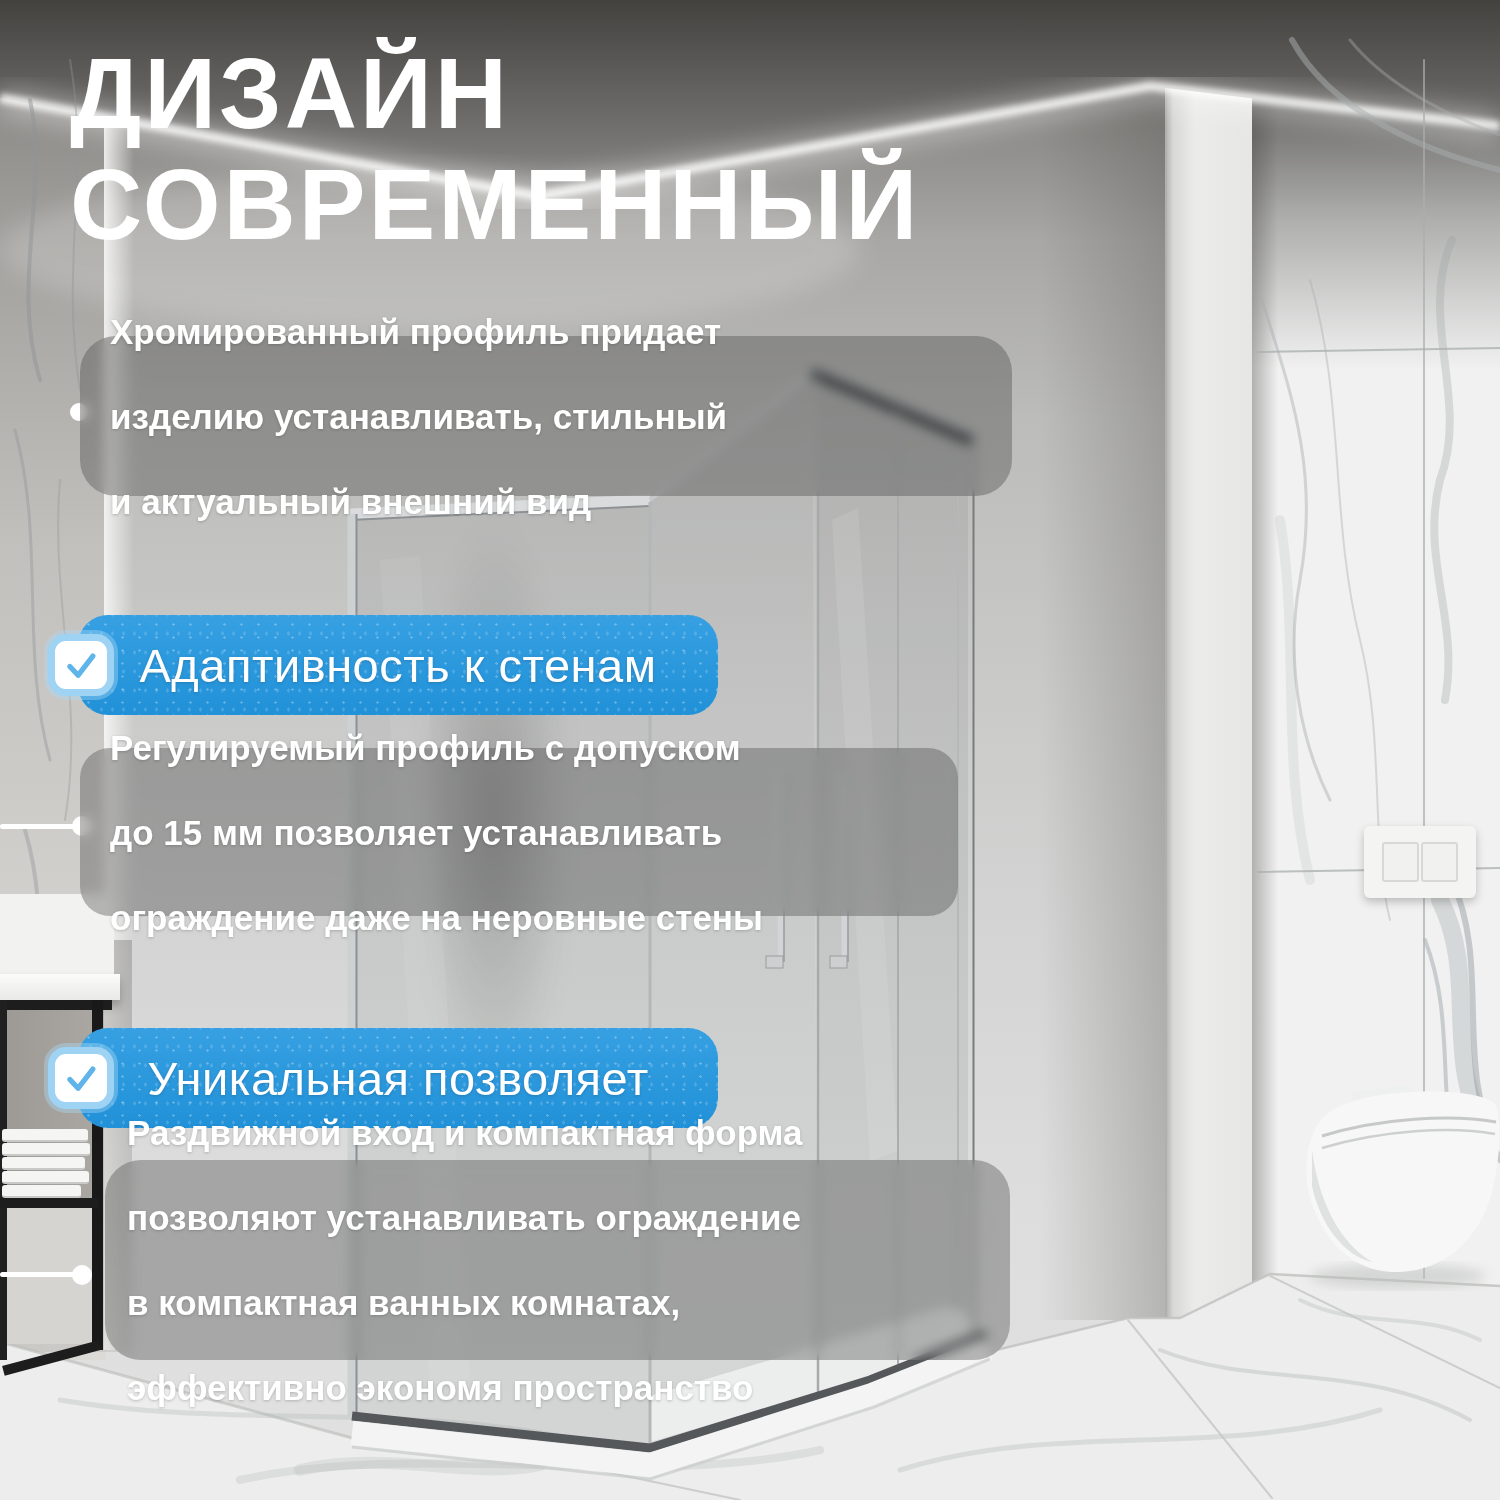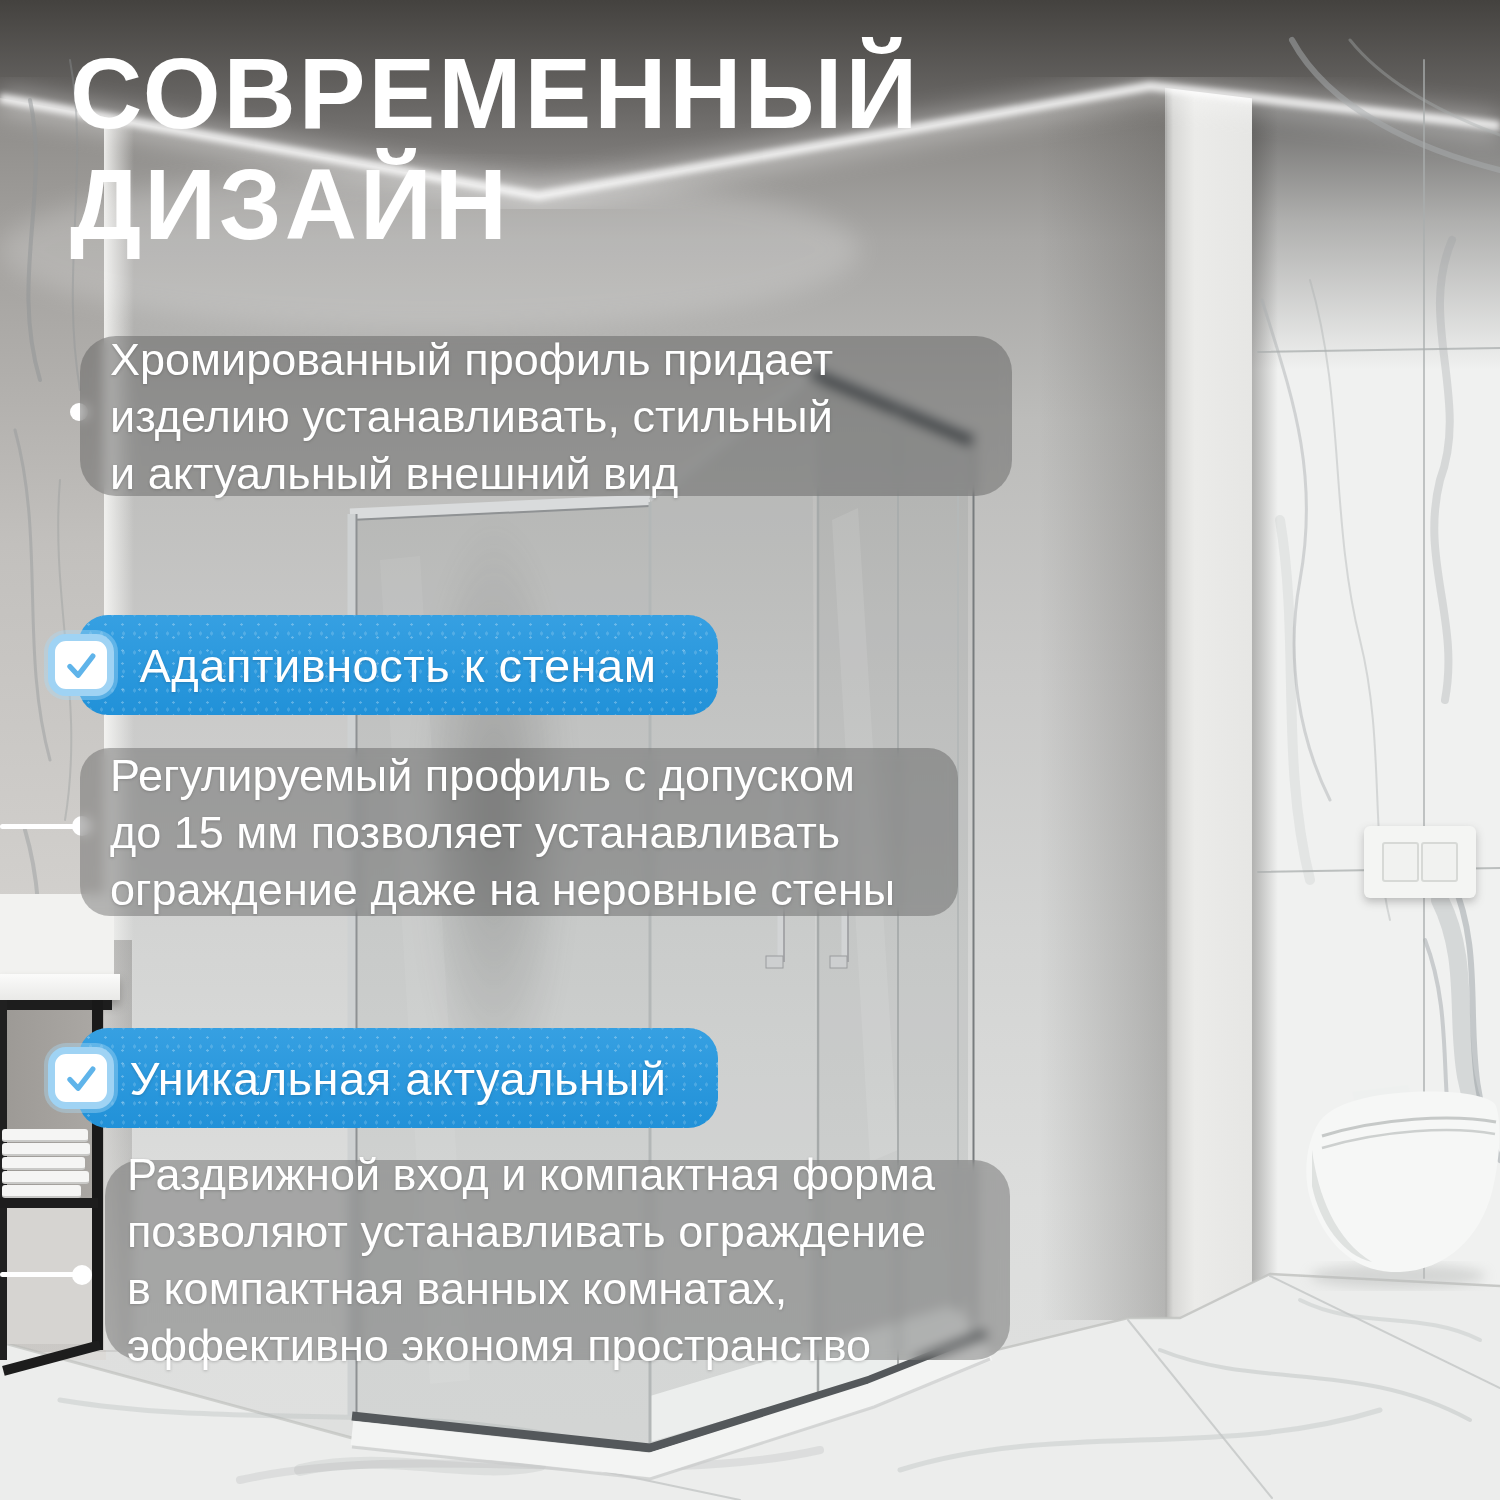--- a/index.html
+++ b/index.html
@@ -43,23 +43,23 @@
   .shelf-top-bar{left:0;top:1000px;width:112px;height:10px;}
   .shelf-post{left:92px;top:1000px;width:11px;height:350px;background:#191919;}
   .shelf-post-left{left:0;top:1000px;width:7px;height:360px;background:#202020;}
   .shelf-mid-bar{left:0;top:1198px;width:98px;height:10px;}
   .shelf-bottom-bar{left:0;top:1340px;width:100px;height:10px;transform:rotate(-15deg);transform-origin:right center;}
   .towels{left:2px;top:1128px;width:88px;height:70px;display:flex;flex-direction:column;justify-content:flex-end;}
   .towel{height:13px;background:#f5f5f4;border-bottom:2px solid #c9c9c7;border-radius:3px;margin-top:1px;}
   
   .title{left:70px;top:38px;color:#fff;font-weight:700;font-size:100px;line-height:111px;letter-spacing:3px;}
   .panel{background:rgba(58,58,58,.34);-webkit-backdrop-filter:blur(6px);backdrop-filter:blur(6px);
-    border-radius:36px;color:#fff;font-weight:400;font-size:45px;line-height:57px;
+    border-radius:36px;color:#fff;font-weight:700;font-size:35px;line-height:57px;
     display:flex;flex-direction:column;justify-content:center;padding-left:30px;box-sizing:border-box;
-    text-shadow:0 1px 3px rgba(40,40,40,.25);}
+    text-shadow:0 1px 3px rgba(40,40,40,.25);gap:28px;}
   .panel-1{left:80px;top:336px;width:932px;height:160px;}
   .panel-2{left:80px;top:748px;width:878px;height:168px;border-radius:30px;}
   .panel-3{left:105px;top:1160px;width:905px;height:200px;padding-left:22px;}
   .badge{left:78px;width:640px;height:100px;border-radius:30px;display:flex;align-items:center;justify-content:center;
     color:#fff;font-weight:400;font-size:47px;letter-spacing:.5px;text-shadow:0 1px 3px rgba(30,70,100,.3);
     background-image:radial-gradient(rgba(255,255,255,.28) 1.2px,transparent 1.7px),
                      radial-gradient(rgba(255,255,255,.16) 1px,transparent 1.5px),
                      linear-gradient(180deg,var(--accent-blue-light,#36a0e2),var(--accent-blue,#2191d8));
     background-size:17px 13px,11px 19px,100% 100%;background-position:2px 3px,7px 9px,0 0;}
   .badge-1{top:615px;}
@@ -222,22 +222,22 @@
     <div class="towel" style="width:86px"></div>
     <div class="towel" style="width:88px"></div>
     <div class="towel" style="width:83px"></div>
     <div class="towel" style="width:87px"></div>
     <div class="towel" style="width:79px"></div>
   </div>
   <div class="abs shelf-bar shelf-mid-bar"></div>
   <div class="abs shelf-bar shelf-bottom-bar"></div>
 
   <header class="abs title">
+    <div>ДИЗАЙН</div>
     <div>СОВРЕМЕННЫЙ</div>
-    <div>ДИЗАЙН</div>
   </header>
 
   <span class="abs dot bullet-1"></span>
   <section class="abs panel panel-1">
     <span>Хромированный профиль придает</span>
     <span>изделию устанавливать, стильный</span>
     <span>и актуальный внешний вид</span>
   </section>
 
   <div class="abs badge badge-1">
@@ -251,21 +251,21 @@
 
   <span class="abs conn-line conn-line-2"></span>
   <span class="abs dot conn-dot-2"></span>
   <section class="abs panel panel-2">
     <span>Регулируемый профиль с допуском</span>
     <span>до 15 мм позволяет устанавливать</span>
     <span>ограждение даже на неровные стены</span>
   </section>
 
   <div class="abs badge badge-2">
-    <span>Уникальная актуальный</span>
+    <span>Уникальная позволяет</span>
   </div>
   <div class="abs checkbox checkbox-2">
     <svg width="40" height="36" viewBox="0 0 54 46" aria-hidden="true">
       <polyline points="12,25 23,37 43,11" fill="none" stroke="#5fb4ea" stroke-width="7" stroke-linecap="round" stroke-linejoin="round"></polyline>
     </svg>
   </div>
 
   <span class="abs conn-line conn-line-3"></span>
   <span class="abs dot conn-dot-3"></span>
   <section class="abs panel panel-3">

